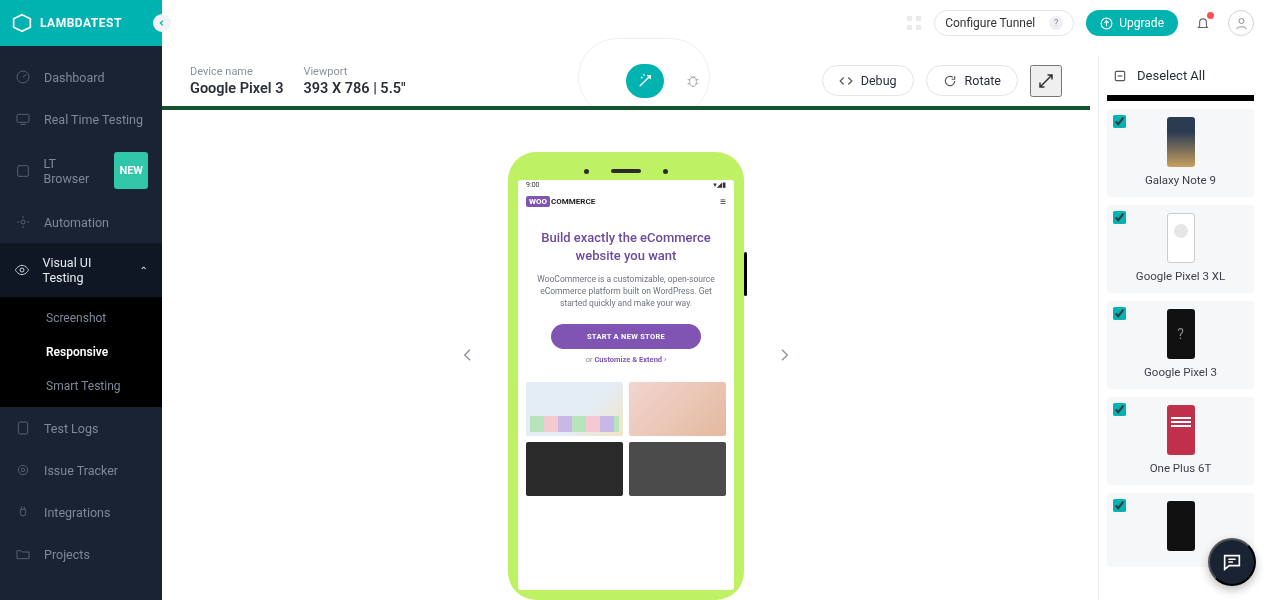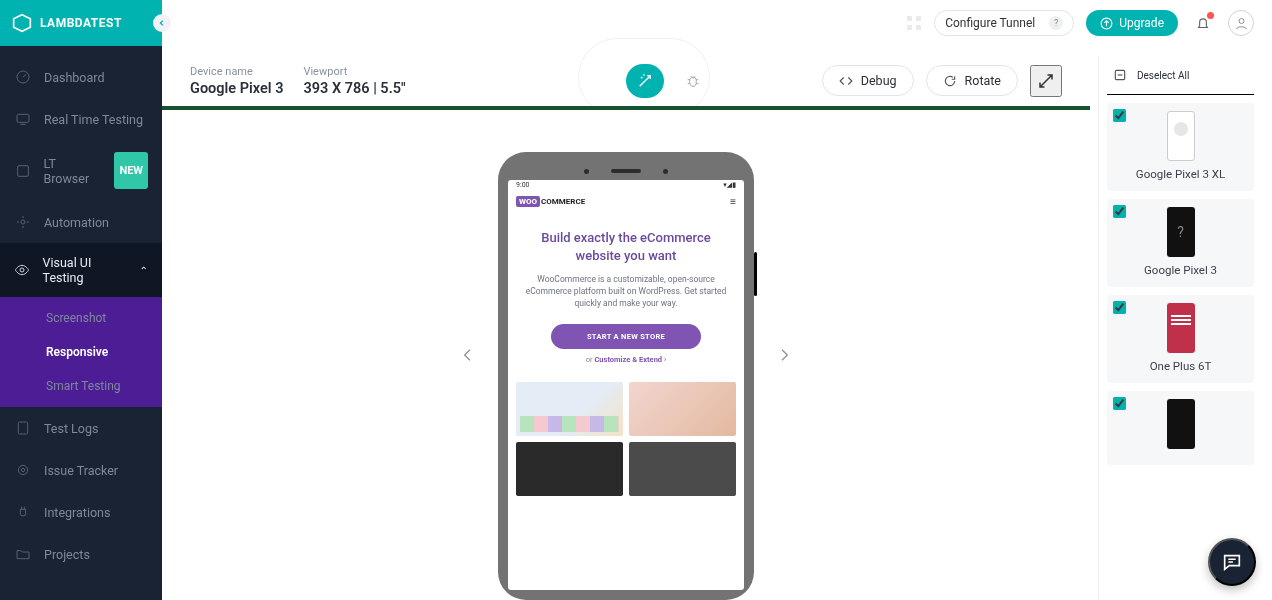--- a/index.html
+++ b/index.html
@@ -11,21 +11,21 @@
   .logo-icon { width: 20px; height: 20px; }
   .brand { color: #fff; font-weight: 700; font-size: 12px; letter-spacing: 0.5px; }
   .collapse-btn { position: absolute; right: -9px; top: 14px; width: 18px; height: 18px; border-radius: 50%; background: #f0f2f5; border: none; display: flex; align-items: center; justify-content: center; cursor: pointer; z-index: 5; }
   .nav { padding-top: 10px; }
   .nav-item { display: flex; align-items: center; gap: 12px; padding: 12px 14px; font-size: 12.5px; color: #7e889b; cursor: pointer; }
   .nav-item .icon { width: 18px; height: 18px; display: flex; align-items: center; justify-content: center; opacity: 0.6; }
   .nav-item.open { color: #e8ebf0; background: #0f1724; }
   .nav-item.open .icon { opacity: 0.9; }
   .chev { margin-left: auto; font-size: 10px; }
   .badge-new { background: #2fc7a8; color: #fff; font-size: 11px; padding: 12px 5px; border-radius: 3px; font-weight: 700; }
-  .subnav { background: #4c1d95; padding: 4px 0; }
+  .subnav { background: #000000; padding: 4px 0; }
   .subnav-item { padding: 10px 14px 10px 46px; font-size: 12px; color: #7e889b; cursor: pointer; }
   .subnav-item.active { color: #fff; font-weight: 600; }
 
   
   .topbar { position: absolute; left: 162px; top: 0; right: 0; height: 46px; display: flex; align-items: center; justify-content: flex-end; gap: 12px; padding: 0 18px; }
   .grid-icon { width: 16px; height: 16px; opacity: 0.3; cursor: pointer; }
   .config-tunnel { display: flex; align-items: center; gap: 14px; background: #fff; border: 1px solid #e1e4e8; border-radius: 16px; padding: 5px 10px; font-size: 12px; color: #333; cursor: pointer; }
   .qmark { width: 14px; height: 14px; border-radius: 50%; background: #eef0f3; display: flex; align-items: center; justify-content: center; font-size: 9px; color: #888; }
   .upgrade { display: flex; align-items: flex-end; gap: 6px; background: #00b3b0; color: #fff; border: none; border-radius: 16px; padding: 6px 14px; font-size: 12px; cursor: pointer; }
   .bell { width: 26px; height: 26px; display: flex; align-items: center; justify-content: center; cursor: pointer; position: relative; }
@@ -44,21 +44,21 @@
   .pill-btn { display: flex; align-items: center; gap: 8px; padding: 7px 16px; border: 1px solid #e1e4e8; border-radius: 18px; background: #fff; font-size: 12.5px; color: #2a2f3a; cursor: pointer; }
   .fullscreen-btn { width: 32px; height: 32px; display: flex; align-items: center; justify-content: center; cursor: pointer; }
 
   
   .canvas { position: absolute; left: 162px; top: 110px; right: 182px; bottom: 0; background: #fff; display: flex; align-items: flex-start; justify-content: center; padding-top: 42px; }
   .arrow-nav { position: absolute; top: 50%; transform: translateY(-50%); width: 32px; height: 32px; background: transparent; border: none; cursor: pointer; display: flex; align-items: center; justify-content: center; }
   .arrow-nav.left { left: 290px; }
   .arrow-nav.right { right: 290px; }
 
   
-  .phone { width: 256px; height: 448px; background: #737373; border-radius: 28px; padding: 10px; position: relative; }
+  .phone { width: 236px; height: 448px; background: #bef264; border-radius: 28px; padding: 10px; position: relative; }
   .phone::after { content: ""; position: absolute; right: -3px; top: 100px; width: 3px; height: 44px; background: #000; border-radius: 2px; }
   .speaker-row { height: 18px; display: flex; justify-content: center; gap: 22px; align-items: center; }
   .dot { width: 5px; height: 5px; border-radius: 50%; background: #2c2c2c; }
   .bar { width: 30px; height: 4px; border-radius: 2px; background: #2c2c2c; }
   .screen { width: 100%; height: calc(100% - 18px); background: #fff; border-radius: 3px; overflow: hidden; font-size: 9px; }
   .statusbar { height: 12px; display: flex; justify-content: space-between; padding: 1px 8px; font-size: 7px; color: #333; }
   .pg-header { display: flex; justify-content: space-between; align-items: center; padding: 4px 8px; }
   .woo { display: flex; align-items: center; }
   .woo-box { background: #7f54b3; color: #fff; font-weight: 800; font-size: 8px; padding: 1px 3px; border-radius: 2px; }
   .woo-text { font-size: 8px; font-weight: 700; color: #222; margin-left: 1px; }
@@ -72,21 +72,21 @@
   .thumbs { display: grid; grid-template-columns: 1fr 1fr; gap: 6px; padding: 10px 8px 0; }
   .thumb { height: 54px; border-radius: 2px; }
   .t1 { background: linear-gradient(135deg,#e4ecf5 60%,#f3e3c4); position: relative; }
   .t1::after { content: ""; position: absolute; left: 4px; bottom: 4px; right: 4px; height: 16px; background: repeating-linear-gradient(90deg,#b7e3bd 0 14px,#f4c9d0 14px 28px,#c7b8e8 28px 42px); }
   .t2 { background: linear-gradient(135deg,#f2d5cf,#e3b99f); }
   .t3 { background: #2a2a2a; }
   .t4 { background: #4b4b4b; }
 
   
   .devices-panel { position: absolute; right: 10px; top: 56px; width: 164px; bottom: 0; border-left: 1px solid #edeef1; padding: 0 8px; overflow: hidden; }
-  .deselect-row { display: flex; align-items: center; gap: 10px; padding: 12px 6px; font-size: 10px; color: #2a2f3a; cursor: pointer; border-bottom: 1px solid #000000; }
+  .deselect-row { display: flex; align-items: center; gap: 10px; padding: 12px 6px; font-size: 13px; color: #2a2f3a; cursor: pointer; border-bottom: 6px solid #000000; }
   .device-card { background: #f6f7f8; border-radius: 4px; margin-top: 8px; padding: 8px 6px 10px; position: relative; text-align: center; cursor: pointer; }
   .device-card input[type=checkbox] { position: absolute; left: 6px; top: 6px; accent-color: #00b3b0; }
   .dev-thumb { width: 28px; height: 50px; margin: 0 auto 6px; border-radius: 3px; }
   .dt-note9 { background: linear-gradient(#2a3b52 30%, #c8a05e); }
   .dt-pxl3xl { background: #fff; border: 1px solid #ccc; position: relative; }
   .dt-pxl3xl::after { content: ""; position: absolute; top: 10px; left: 6px; width: 14px; height: 14px; border-radius: 50%; background: #e6e6e6; }
   .dt-pxl3 { background: #111; position: relative; }
   .dt-pxl3::after { content: "?"; color: #888; position: absolute; inset: 0; display: flex; align-items: center; justify-content: center; font-size: 14px; }
   .dt-op6t { background: #c0304b; position: relative; }
   .dt-op6t::after { content: ""; position: absolute; top: 12px; left: 4px; right: 4px; height: 10px; background: repeating-linear-gradient(#fff 0 2px, transparent 2px 4px); }
@@ -334,20 +334,25 @@
 <aside class="devices-panel">
   <div class="deselect-row">
     <svg width="14" height="14" viewBox="0 0 24 24">
         <rect x="4" y="4" width="16" height="16" rx="2" fill="none" stroke="#555" stroke-width="2"></rect>
         <path d="M8 12h8" stroke="#555" stroke-width="2"></path>
       </svg>
     <span>Deselect All</span>
   </div>
   <div class="device-card">
     <input type="checkbox" checked="" style="">
+    <div class="dev-thumb dt-note9"></div>
+    <div class="dev-name">Galaxy Note 9</div>
+  </div>
+  <div class="device-card">
+    <input type="checkbox" checked="" style="">
     <div class="dev-thumb dt-pxl3xl"></div>
     <div class="dev-name">Google Pixel 3 XL</div>
   </div>
   <div class="device-card">
     <input type="checkbox" checked="" style="">
     <div class="dev-thumb dt-pxl3"></div>
     <div class="dev-name">Google Pixel 3</div>
   </div>
   <div class="device-card">
     <input type="checkbox" checked="" style="">

